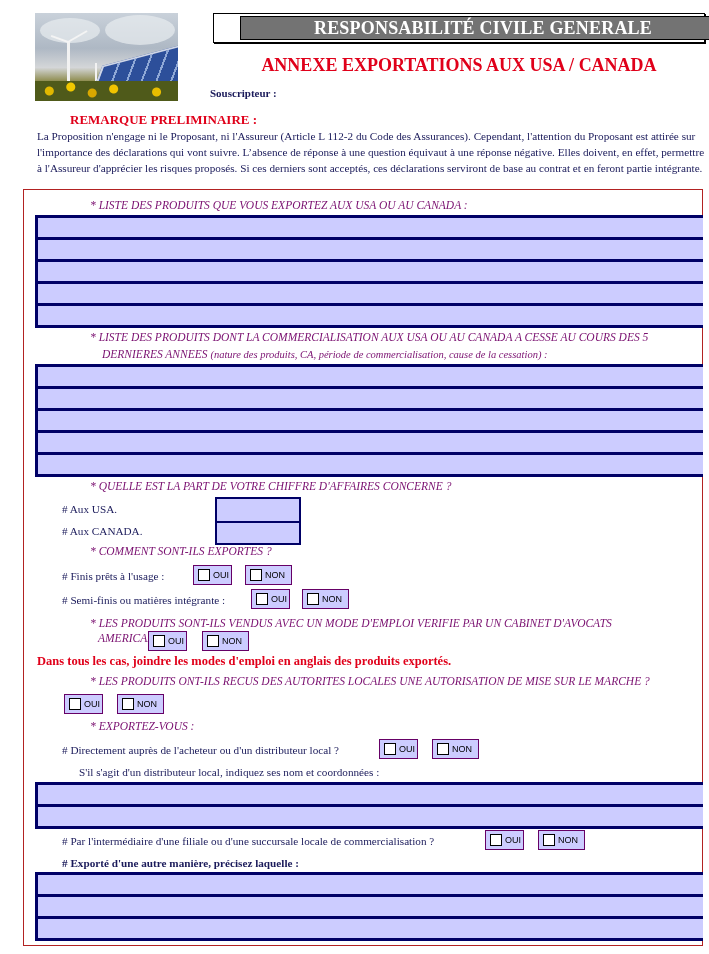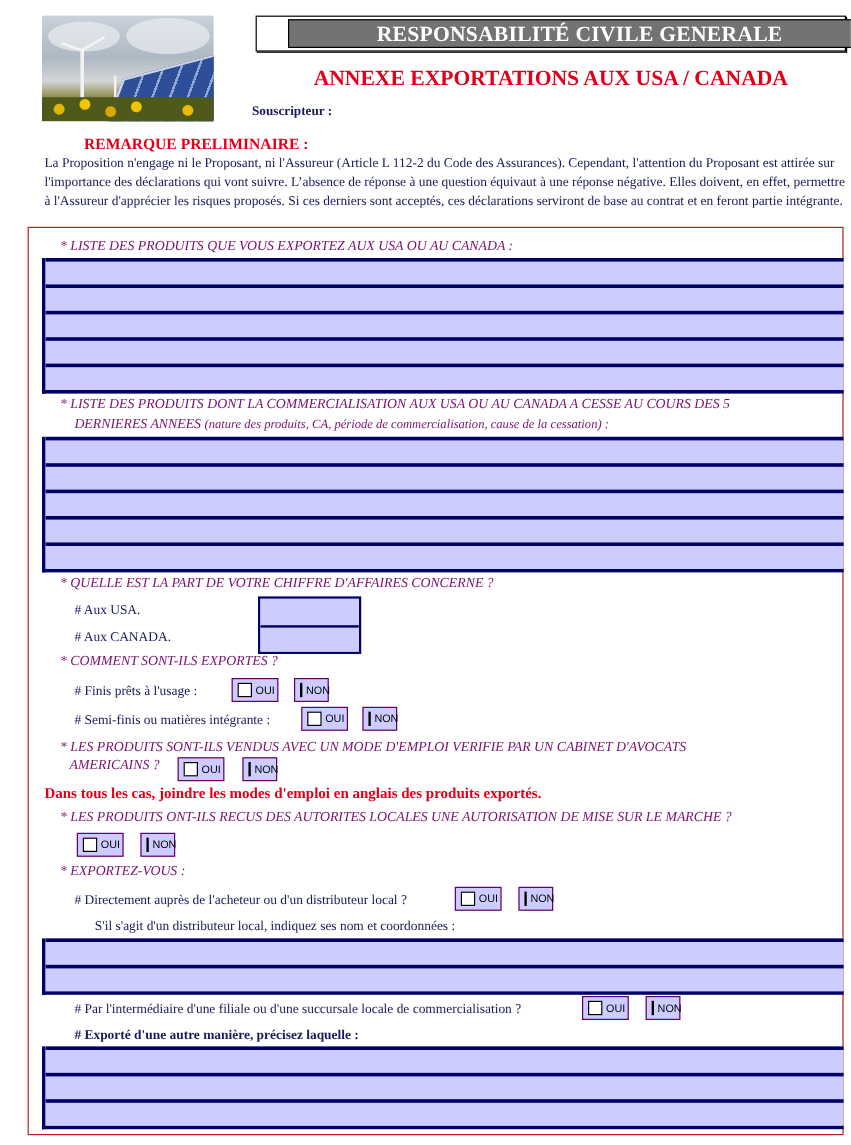--- a/index.html
+++ b/index.html
@@ -56,41 +56,41 @@
   }
   .remarque-text {
     left: 37px; top: 128px; width: 668px; font-size: 11.2px; line-height: 16px; color: #1a1a5a;
   }
   
   .frame {
     left: 23px; top: 189px; width: 680px; height: 757px;
     border: 1px solid #b22222;
   }
   .q {
-    color: #7a1070; font-style: italic; font-size: 11.5px; text-transform: none;
+    color: #7a1070; font-style: italic; font-size: 11.5px; text-transform: none; margin-left: 40px;
   }
   .q-desc { font-size: 10.5px; }
   .sub {
     color: #1a1a5a; font-size: 11.2px;
   }
   .input-group { left: 35px; width: 668px; border-left: 3px solid #000066; border-bottom: 3px solid #000066; }
   .input-row {
     height: 22px; background: #ccccff; border-top: 3px solid #000066; width: 100%;
   }
   .small-input-group { left: 215px; top: 497px; width: 86px; border: 2px solid #000066; }
   .small-input-row { height: 22px; background: #ccccff; }
   .small-input-row + .small-input-row { border-top: 2px solid #000066; }
   .chk {
     position: absolute; height: 20px; background: #ccccff; border: 1px solid #660066;
     display: flex; align-items: center; padding-left: 4px; gap: 3px;
   }
   .chk .box { width: 12px; height: 12px; border: 1px solid #000; background: #fff; }
   .chk .lbl { font-family: "Liberation Sans", "DejaVu Sans", sans-serif; font-size: 9px; color: #000; }
   .chk.oui { width: 39px; }
-  .chk.non { width: 29px; }
+  .chk.non { width: 47px; }
   .warning {
     left: 37px; top: 654px; color: #e0001a; font-weight: bold; font-size: 12.5px;
   }
 </style>
 </head>
 <body>
 
 <div class="abs photo">
   <div class="cloud" style="left:5px;top:5px;width:60px;height:25px;"></div>
   <div class="cloud" style="left:70px;top:2px;width:70px;height:30px;"></div>

